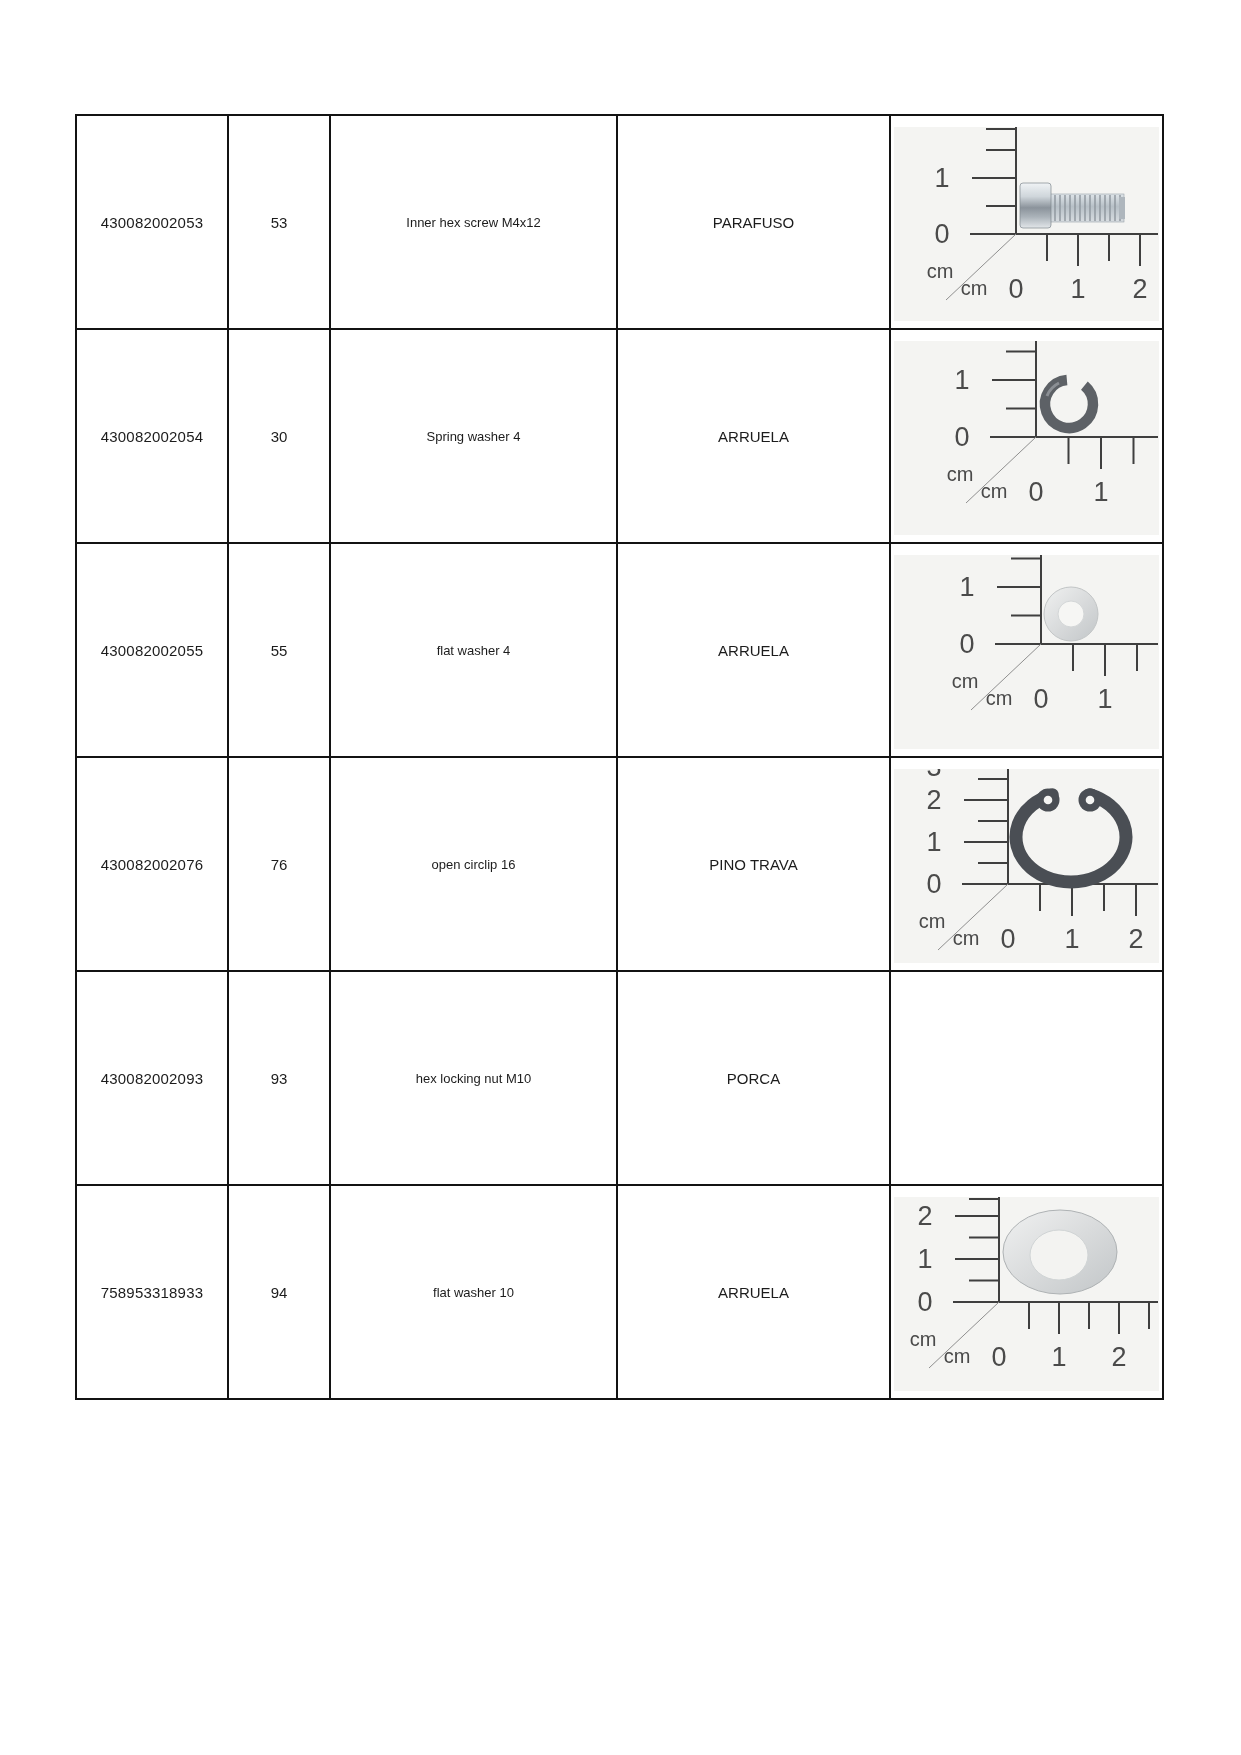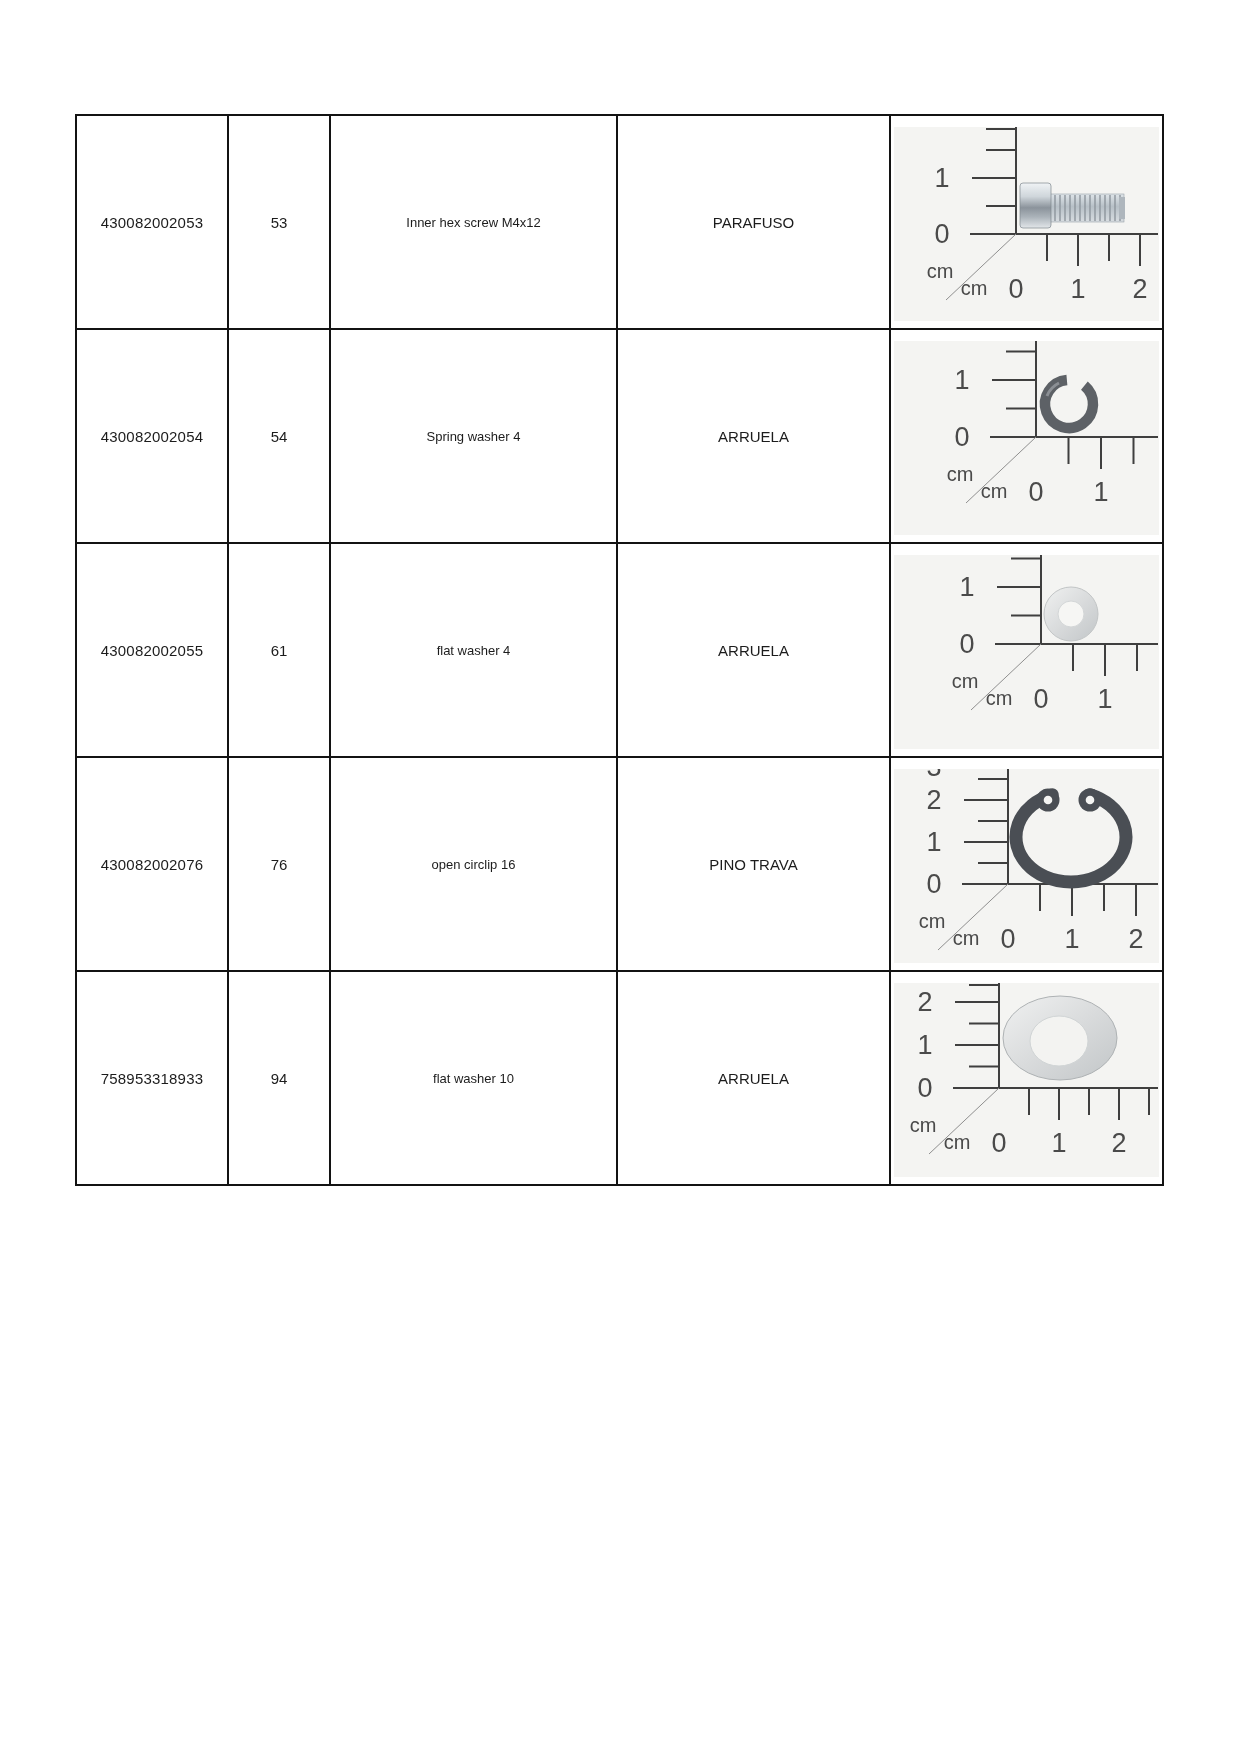--- a/index.html
+++ b/index.html
@@ -92,21 +92,21 @@
                 <line x1="221" y1="68" x2="221" y2="94" stroke="#8d959c" stroke-width="1.4"></line>
                 <line x1="226" y1="68" x2="226" y2="94" stroke="#8d959c" stroke-width="1.4"></line>
                 <rect x="225" y="70" width="6" height="22" fill="#aeb6bd"></rect>
                 <rect x="126" y="56" width="31" height="45" rx="3" fill="url(#screw_m4x12-gh)" stroke="#7e868e" stroke-width="0.7"></rect>
               </svg>
             </div>
           </td>
   </tr>
         <tr>
     <td class="c1"><span>430082002054</span></td>
-    <td class="c2"><span>54</span></td>
+    <td class="c2"><span>30</span></td>
     <td class="c3"><span>Spring washer 4</span></td>
     <td class="c4"><span>ARRUELA</span></td>
     <td class="c5">
             <div class="photo-slot">
               <svg viewBox="0 0 265 194" width="265" height="194">
                 <rect x="0" y="0" width="265" height="194" fill="#f4f4f2"></rect>
                 <defs>
                   <linearGradient id="spring_washer_4-gh" x1="0" y1="0" x2="0" y2="1">
                     <stop offset="0%" stop-color="#f0f3f5"></stop>
                     <stop offset="30%" stop-color="#cfd6db"></stop>
@@ -141,21 +141,21 @@
                 <text x="66" y="140" font-size="20" fill="#4a4a4a" text-anchor="middle">cm</text>
                 <text x="100" y="157" font-size="20" fill="#4a4a4a" text-anchor="middle">cm</text>
                 <path d="M 190.4 44.6 A 24 24 0 1 1 172.9 39.1" fill="none" stroke="#5d6166" stroke-width="10.5"></path>
                 <path d="M 153 55 A 24 24 0 0 1 165 42" fill="none" stroke="#9fa3a8" stroke-width="3" opacity="0.7"></path>
               </svg>
             </div>
           </td>
   </tr>
         <tr>
     <td class="c1"><span>430082002055</span></td>
-    <td class="c2"><span>61</span></td>
+    <td class="c2"><span>55</span></td>
     <td class="c3"><span>flat washer 4</span></td>
     <td class="c4"><span>ARRUELA</span></td>
     <td class="c5">
             <div class="photo-slot">
               <svg viewBox="0 0 265 194" width="265" height="194">
                 <rect x="0" y="0" width="265" height="194" fill="#f4f4f2"></rect>
                 <defs>
                   <linearGradient id="flat_washer_4-gh" x1="0" y1="0" x2="0" y2="1">
                     <stop offset="0%" stop-color="#f0f3f5"></stop>
                     <stop offset="30%" stop-color="#cfd6db"></stop>
@@ -247,20 +247,27 @@
                 <path d="M 195.8 25.700000000000003 A 55 45 0 1 1 158.2 25.700000000000003" fill="none" stroke="#4a4e54" stroke-width="13" stroke-linecap="round"></path>
                 <circle cx="154" cy="31" r="11.5" fill="#4a4e54"></circle>
                 <circle cx="196" cy="31" r="11.5" fill="#4a4e54"></circle>
                 <circle cx="154" cy="31" r="4.3" fill="#f4f4f2"></circle>
                 <circle cx="196" cy="31" r="4.3" fill="#f4f4f2"></circle>
               </svg>
             </div>
           </td>
   </tr>
         <tr>
+    <td class="c1"><span>430082002093</span></td>
+    <td class="c2"><span>93</span></td>
+    <td class="c3"><span>hex locking nut M10</span></td>
+    <td class="c4"><span>PORCA</span></td>
+    <td class="c5"></td>
+  </tr>
+        <tr>
     <td class="c1"><span>758953318933</span></td>
     <td class="c2"><span>94</span></td>
     <td class="c3"><span>flat washer 10</span></td>
     <td class="c4"><span>ARRUELA</span></td>
     <td class="c5">
             <div class="photo-slot">
               <svg viewBox="0 0 265 194" width="265" height="194">
                 <rect x="0" y="0" width="265" height="194" fill="#f4f4f2"></rect>
                 <defs>
                   <linearGradient id="flat_washer_10-gh" x1="0" y1="0" x2="0" y2="1">

